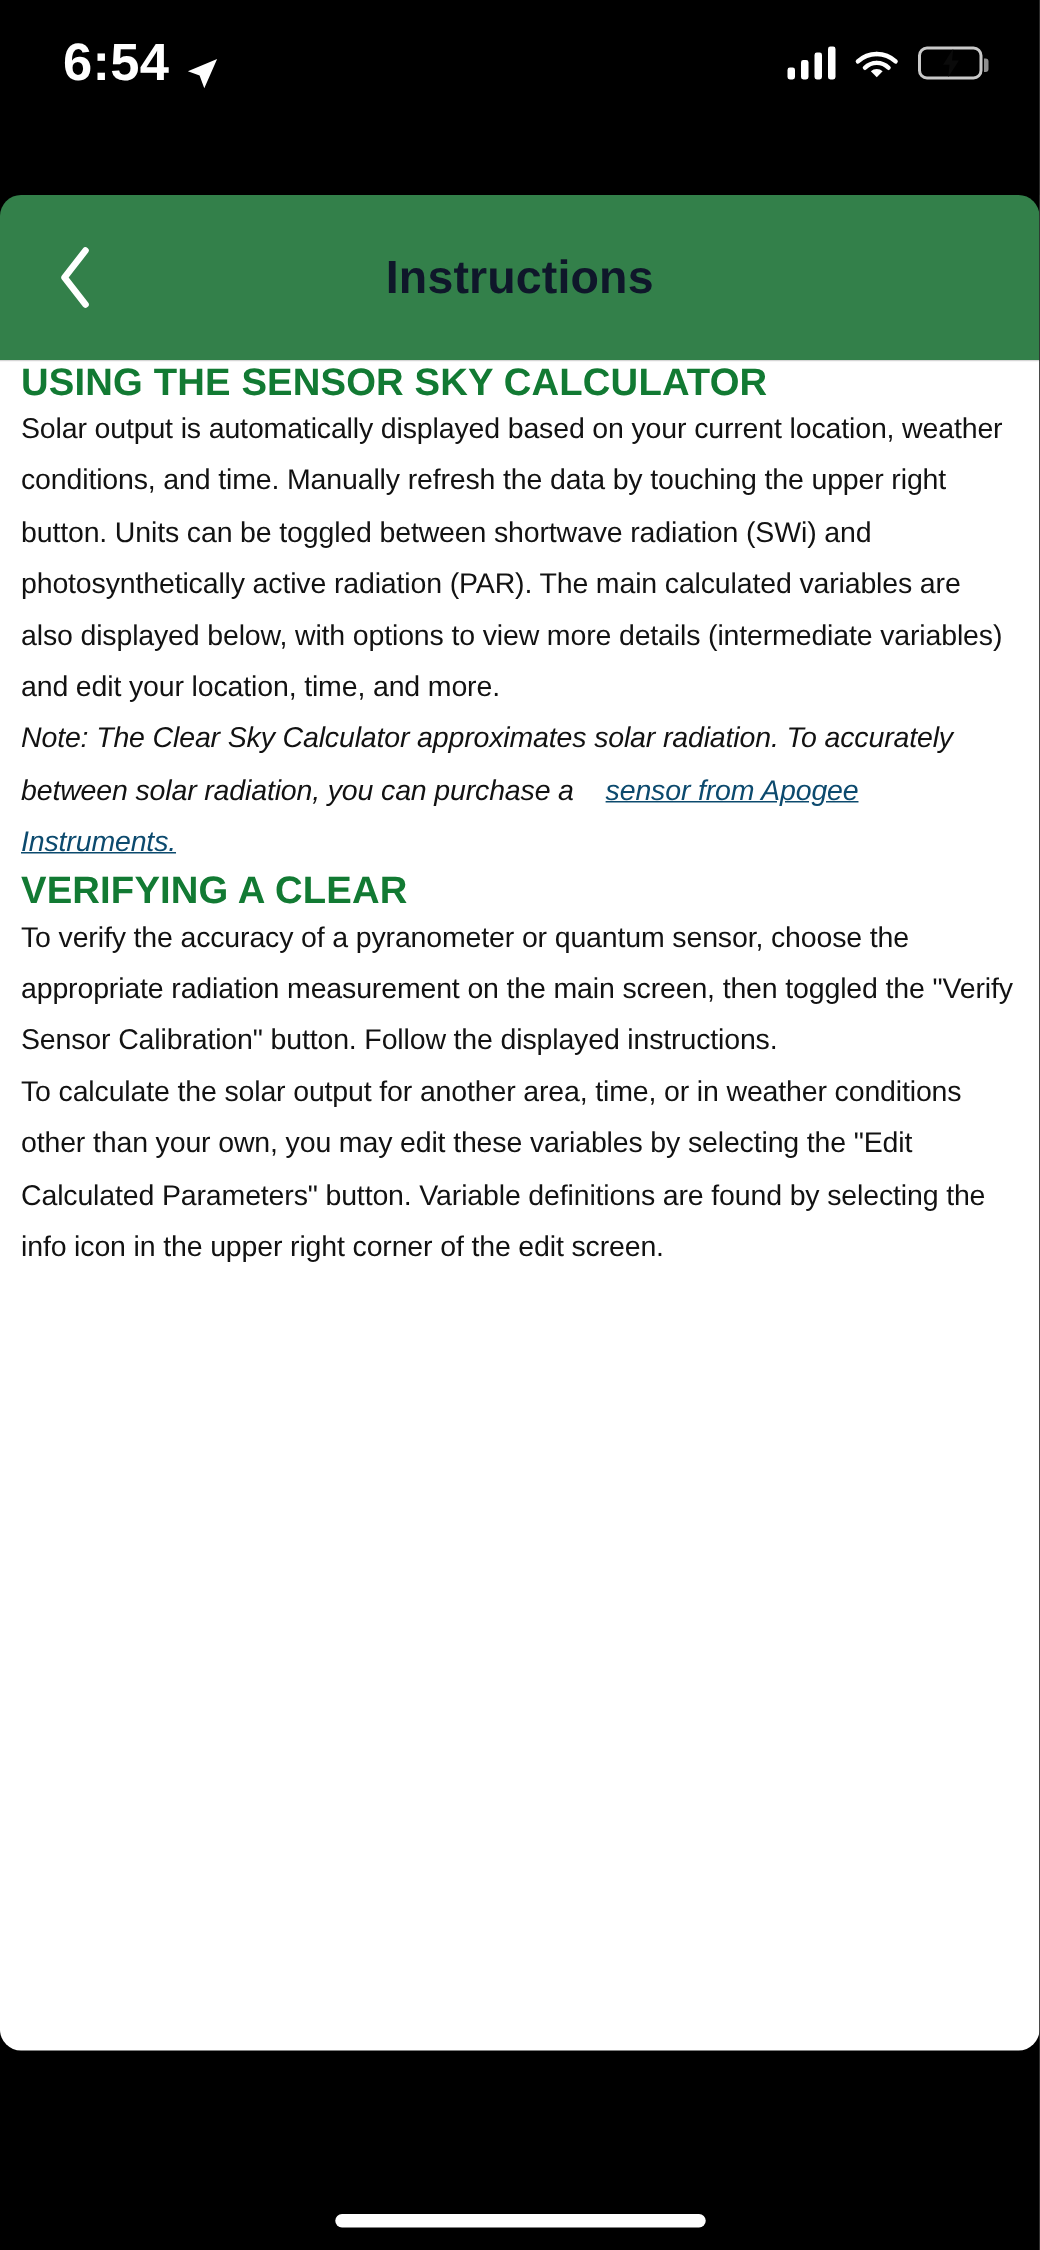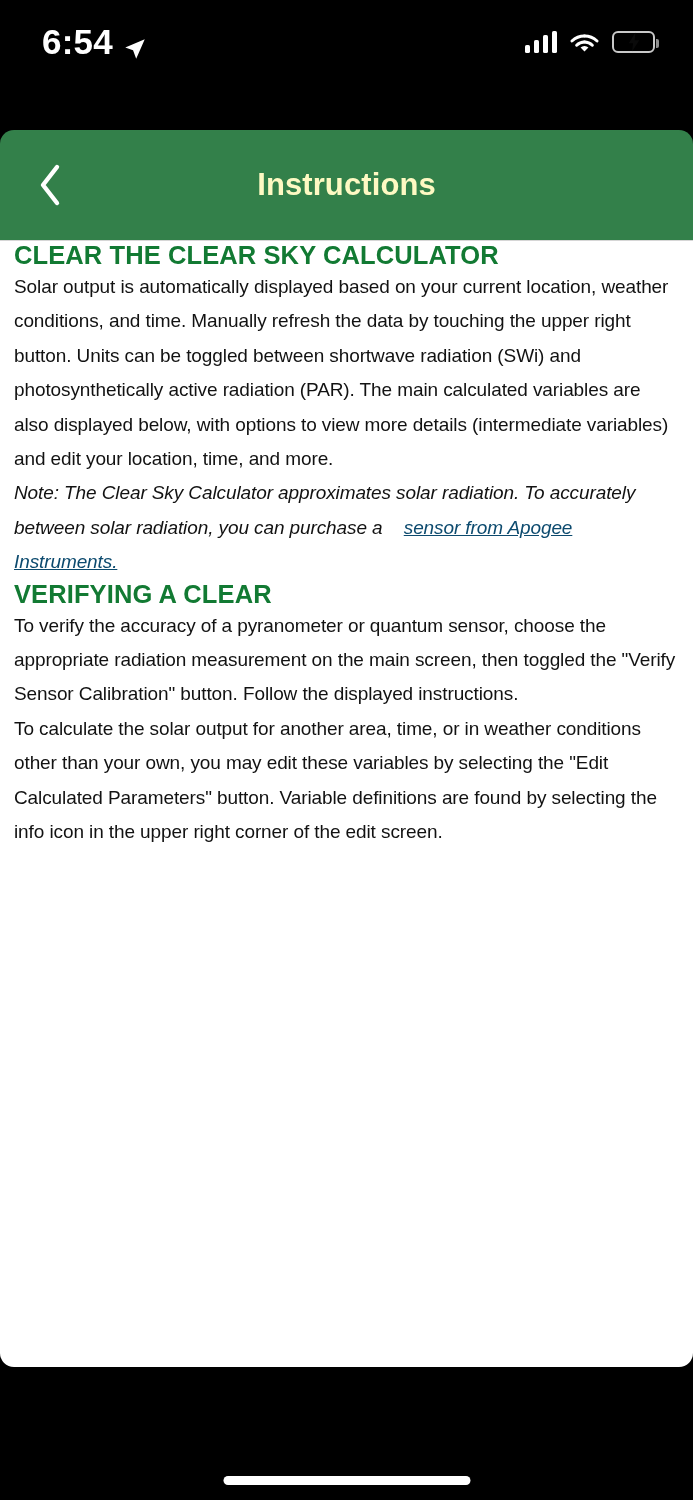--- a/index.html
+++ b/index.html
@@ -138,21 +138,21 @@
   .back-chevron { display: block; width: 26px; height: 44px; }
   .nav-title {
     position: absolute;
     left: 0;
     right: 0;
     top: 0;
     height: 110px;
     display: flex;
     align-items: center;
     justify-content: center;
-    color: #fef9c3;
+    color: #0f172a;
     font-size: 31px;
     font-weight: 700;
     letter-spacing: 0.1px;
   }
 
   
   .content {
     position: absolute;
     top: 240px;
     left: 0;
@@ -252,21 +252,21 @@
       <svg class="back-chevron" viewBox="0 0 26 44">
         <path d="M20 4 L6 22 L20 40" fill="none" stroke="#ffffff" stroke-width="4.4" stroke-linecap="round" stroke-linejoin="round"></path>
       </svg>
     </div>
     <div class="nav-title">Instructions</div>
   </div>
 
   <div class="content">
     <div class="scroll-area">
 
-      <h2 class="section-heading section-heading-first">CLEAR THE CLEAR SKY CALCULATOR</h2>
+      <h2 class="section-heading section-heading-first">USING THE SENSOR SKY CALCULATOR</h2>
 
       <p class="body-text para-after-heading">Solar output is automatically displayed based on your current location, weather conditions, and time. Manually refresh the data by touching the upper right button. Units can be toggled between shortwave radiation (SWi) and photosynthetically active radiation (PAR). The main calculated variables are also displayed below, with options to view more details (intermediate variables) and edit your location, time, and more.</p>
 
       <p class="body-text note-para"><span>Note: The Clear Sky Calculator approximates solar radiation. To accurately between solar radiation, you can purchase a </span><a class="inline-link" href="#">sensor from Apogee Instruments.</a></p>
 
       <h2 class="section-heading section-heading-more">VERIFYING A CLEAR</h2>
 
       <p class="body-text para-after-heading">To verify the accuracy of a pyranometer or quantum sensor, choose the appropriate radiation measurement on the main screen, then toggled the "Verify Sensor Calibration" button. Follow the displayed instructions.</p>
 
 

